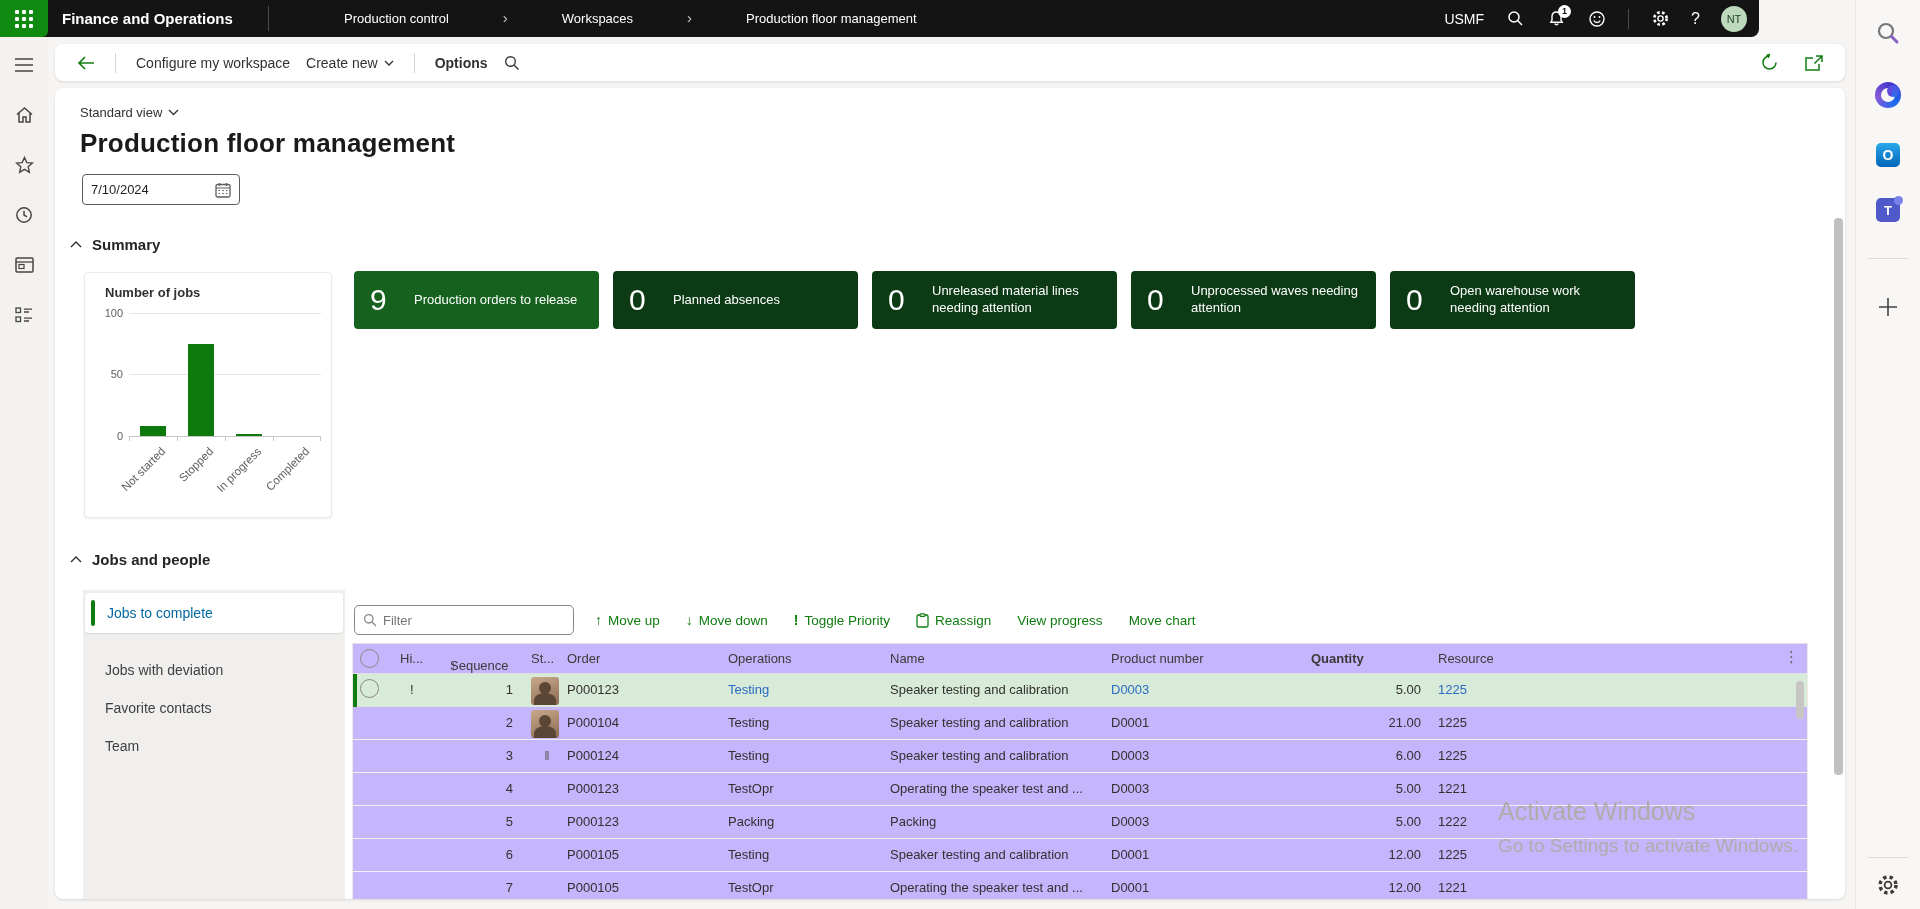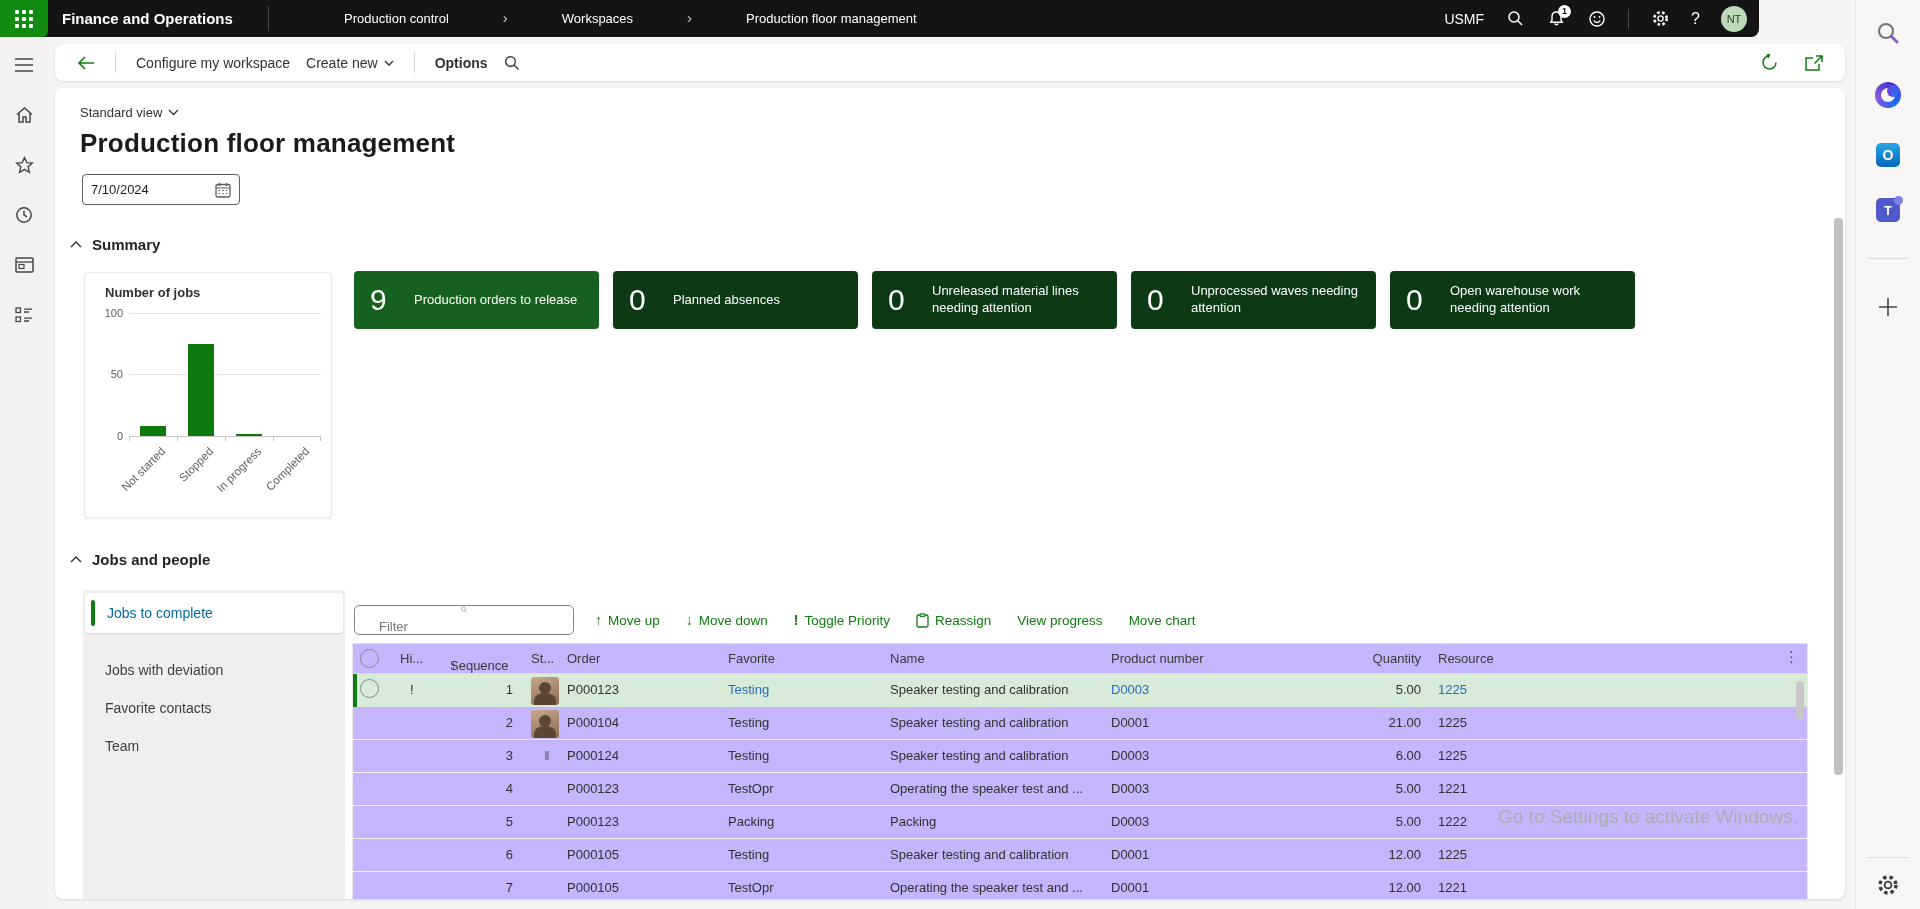--- a/index.html
+++ b/index.html
@@ -72,33 +72,33 @@
   
   .tabpanel{position:absolute;left:28px;top:502px;width:262px;height:309px;background:#f0efed;}
   .tab{position:relative;height:38px;display:flex;align-items:center;padding-left:22px;font-size:14px;color:#404040;cursor:pointer;}
   .tab.sel{background:#fff;border-radius:4px;margin:3px 2px 18px 2px;height:40px;box-shadow:0 1px 2px rgba(0,0,0,.1);color:#0369a1;}
   .tab.sel .selbar{position:absolute;left:6px;top:7px;width:4px;height:26px;background:var(--accent);border-radius:2px;}
   .tab:not(.sel){margin-bottom:0;}
   .tab + .tab:not(.sel){margin-top:0;}
   .tab:not(.sel){height:38px;}
 
   
-  .filter{position:absolute;left:299px;top:517px;width:220px;height:30px;border:1px solid #8a8886;border-radius:5px;display:flex;align-items:center;padding:0 8px;gap:6px;background:#fff;flex-direction:column;}
+  .filter{position:absolute;left:299px;top:517px;width:220px;height:30px;border:1px solid #8a8886;border-radius:5px;display:flex;align-items:center;padding:0 8px;gap:6px;background:#fff;}
   .filter input{border:none;outline:none;font-size:13px;width:170px;font-family:inherit;background:transparent;color:#201f1e;}
   .actions{position:absolute;left:540px;top:517px;height:30px;display:flex;align-items:center;gap:26px;}
   .act{display:flex;align-items:center;gap:6px;color:var(--accent);font-size:13.5px;white-space:nowrap;}
   .act .glyph{font-size:14px;font-weight:600;}
 
   
   .grid{position:absolute;left:297px;top:555px;width:1456px;height:256px;border-top:1px solid #e1dfdd;border-left:1px solid #eceae8;border-right:1px solid #eceae8;background:#c4b5fd;}
   .ghead{position:relative;height:30px;border-bottom:1px solid #e1dfdd;font-size:13px;color:#3b3a39;}
   .ghead span{position:absolute;top:7px;white-space:nowrap;}
   .gcircle{position:absolute;left:7px;top:5px;width:19px;height:19px;border:1.5px solid #8a8886;border-radius:50%;background:transparent;}
   .h-hi{left:47px;} .h-seq{left:97px;} .h-st{left:178px;} .h-order{left:214px;} .h-op{left:375px;} .h-name{left:537px;} .h-prod{left:758px;}
-  .h-qty{left:958px;width:110px;text-align:right;} .h-res{left:1085px;}
+  .h-qty{left:958px;width:110px;text-align:left;font-weight:bold;} .h-res{left:1085px;}
   .kebab{position:absolute;right:8px;top:4px;font-size:15px;color:#605e5c;letter-spacing:0;}
   .rows{position:relative;}
   .grow{position:relative;height:33px;border-bottom:1px solid #f1f0ef;font-size:13px;color:#323130;cursor:pointer;}
   .grow span.cell{position:absolute;top:8px;white-space:nowrap;}
   .grow.sel{background:var(--selrow);border-bottom:none;}
   .grow.sel .selbar{position:absolute;left:0;top:0;width:4px;height:33px;background:var(--accent);}
   .c-pri{left:57px;} .c-seq{left:110px;width:50px;text-align:right;} .c-status{left:178px;width:32px;text-align:center;color:#605e5c;}
   .c-order{left:214px;} .c-op{left:375px;} .c-name{left:537px;max-width:215px;overflow:hidden;text-overflow:ellipsis;} .c-prod{left:758px;}
   .c-qty{left:958px;width:110px;text-align:right;} .c-res{left:1085px;}
   .grow .link{color:var(--link);}
@@ -412,21 +412,21 @@
   <div class="grid">
     <div class="ghead">
       <button class="gcircle"></button>
       <span class="h-hi">Hi...</span>
       <span class="h-seq">
           <span>Sequence</span> 
           <span>↑</span>
         </span>
       <span class="h-st">St...</span>
       <span class="h-order">Order</span>
-      <span class="h-op">Favorite</span>
+      <span class="h-op">Operations</span>
       <span class="h-name">Name</span>
       <span class="h-prod">Product number</span>
       <span class="h-qty">Quantity</span>
       <span class="h-res">Resource</span>
       <button class="kebab">⋮</button>
     </div>
     <div class="rows" id="rows">
         <div class="grow sel">
           <span class="selbar"></span>
           <button class="gcircle"></button>
@@ -501,20 +501,21 @@
           <span class="cell c-prod">D0001</span>
           <span class="cell c-qty">12.00</span>
           <span class="cell c-res">1221</span>
         </div>
       </div>
     <div class="gscroll"></div>
   </div>
 </div>
 
 <div class="wm">
+  <div class="l1">Activate Windows</div>
   <div class="l2">Go to Settings to activate Windows.</div>
 </div>
 
 <div class="pgscroll"></div>
 
 <div class="edgebar">
   <button class="ebtn" style="top:18px;">
     <svg width="24" height="24" viewBox="0 0 24 24">
         <circle cx="10" cy="10" r="7" fill="none" stroke="#767676" stroke-width="2.2"></circle>
         <line x1="15.5" y1="15.5" x2="21" y2="21" stroke="#8661c5" stroke-width="3" stroke-linecap="round"></line>

